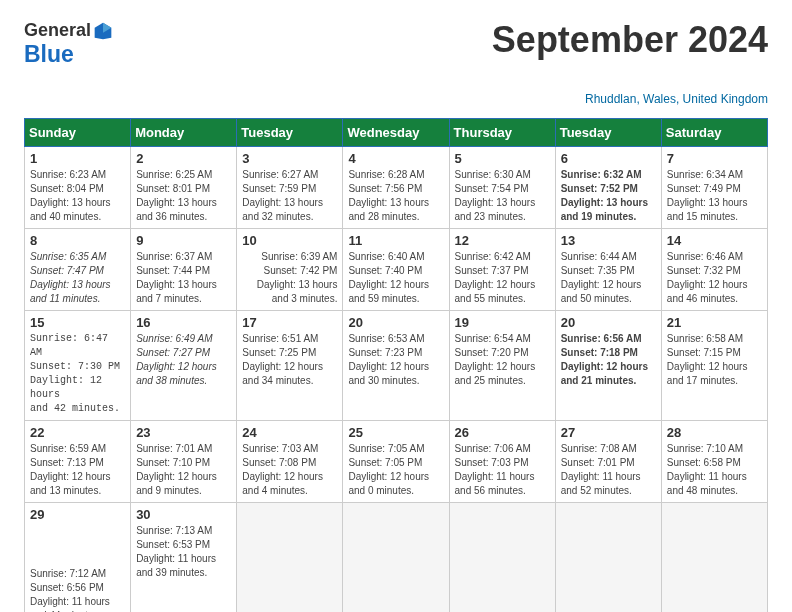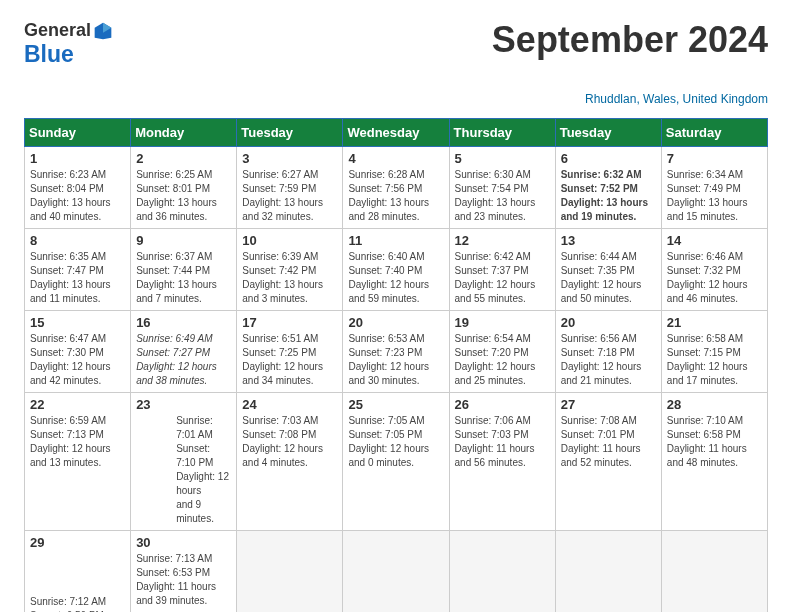--- a/index.html
+++ b/index.html
@@ -178,35 +178,35 @@
             <span class="day-number">7</span>
             <div class="day-info" style="white-space: pre-line;">Sunrise: 6:34 AM
 Sunset: 7:49 PM
 Daylight: 13 hours
 and 15 minutes.</div>
           </td>
         </tr>
         <tr>
           <td>
             <span class="day-number">8</span>
-            <div class="day-info" style="white-space: pre-line;">Sunrise: 6:35 AM
+            <div class="day-info" style="white-space: pre-line; font-style: italic;">Sunrise: 6:35 AM
 Sunset: 7:47 PM
 Daylight: 13 hours
 and 11 minutes.</div>
           </td>
           <td>
             <span class="day-number">9</span>
             <div class="day-info" style="white-space: pre-line;">Sunrise: 6:37 AM
 Sunset: 7:44 PM
 Daylight: 13 hours
 and 7 minutes.</div>
           </td>
           <td>
             <span class="day-number">10</span>
-            <div class="day-info" style="white-space: pre-line;">Sunrise: 6:39 AM
+            <div class="day-info" style="white-space: pre-line; text-align: right;">Sunrise: 6:39 AM
 Sunset: 7:42 PM
 Daylight: 13 hours
 and 3 minutes.</div>
           </td>
           <td>
             <span class="day-number">11</span>
             <div class="day-info" style="white-space: pre-line;">Sunrise: 6:40 AM
 Sunset: 7:40 PM
 Daylight: 12 hours
 and 59 minutes.</div>
@@ -229,21 +229,21 @@
             <span class="day-number">14</span>
             <div class="day-info" style="white-space: pre-line;">Sunrise: 6:46 AM
 Sunset: 7:32 PM
 Daylight: 12 hours
 and 46 minutes.</div>
           </td>
         </tr>
         <tr>
           <td>
             <span class="day-number">15</span>
-            <div class="day-info" style="white-space: pre-line;">Sunrise: 6:47 AM
+            <div class="day-info" style="white-space: pre-line; font-family: Liberation Mono, monospace;">Sunrise: 6:47 AM
 Sunset: 7:30 PM
 Daylight: 12 hours
 and 42 minutes.</div>
           </td>
           <td>
             <span class="day-number">16</span>
             <div class="day-info" style="white-space: pre-line; font-style: italic;">Sunrise: 6:49 AM
 Sunset: 7:27 PM
 Daylight: 12 hours
 and 38 minutes.</div>
@@ -264,21 +264,21 @@
           </td>
           <td>
             <span class="day-number">19</span>
             <div class="day-info" style="white-space: pre-line;">Sunrise: 6:54 AM
 Sunset: 7:20 PM
 Daylight: 12 hours
 and 25 minutes.</div>
           </td>
           <td>
             <span class="day-number">20</span>
-            <div class="day-info" style="white-space: pre-line;">Sunrise: 6:56 AM
+            <div class="day-info" style="white-space: pre-line; font-weight: bold;">Sunrise: 6:56 AM
 Sunset: 7:18 PM
 Daylight: 12 hours
 and 21 minutes.</div>
           </td>
           <td>
             <span class="day-number">21</span>
             <div class="day-info" style="white-space: pre-line;">Sunrise: 6:58 AM
 Sunset: 7:15 PM
 Daylight: 12 hours
 and 17 minutes.</div>
@@ -287,21 +287,21 @@
         <tr>
           <td>
             <span class="day-number">22</span>
             <div class="day-info" style="white-space: pre-line;">Sunrise: 6:59 AM
 Sunset: 7:13 PM
 Daylight: 12 hours
 and 13 minutes.</div>
           </td>
           <td>
             <span class="day-number">23</span>
-            <div class="day-info" style="white-space: pre-line; margin-left: 40px;">Sunrise: 7:01 AM
+            <div class="day-info" style="white-space: pre-line;">Sunrise: 7:01 AM
 Sunset: 7:10 PM
 Daylight: 12 hours
 and 9 minutes.</div>
           </td>
           <td>
             <span class="day-number">24</span>
             <div class="day-info" style="white-space: pre-line;">Sunrise: 7:03 AM
 Sunset: 7:08 PM
 Daylight: 12 hours
 and 4 minutes.</div>

